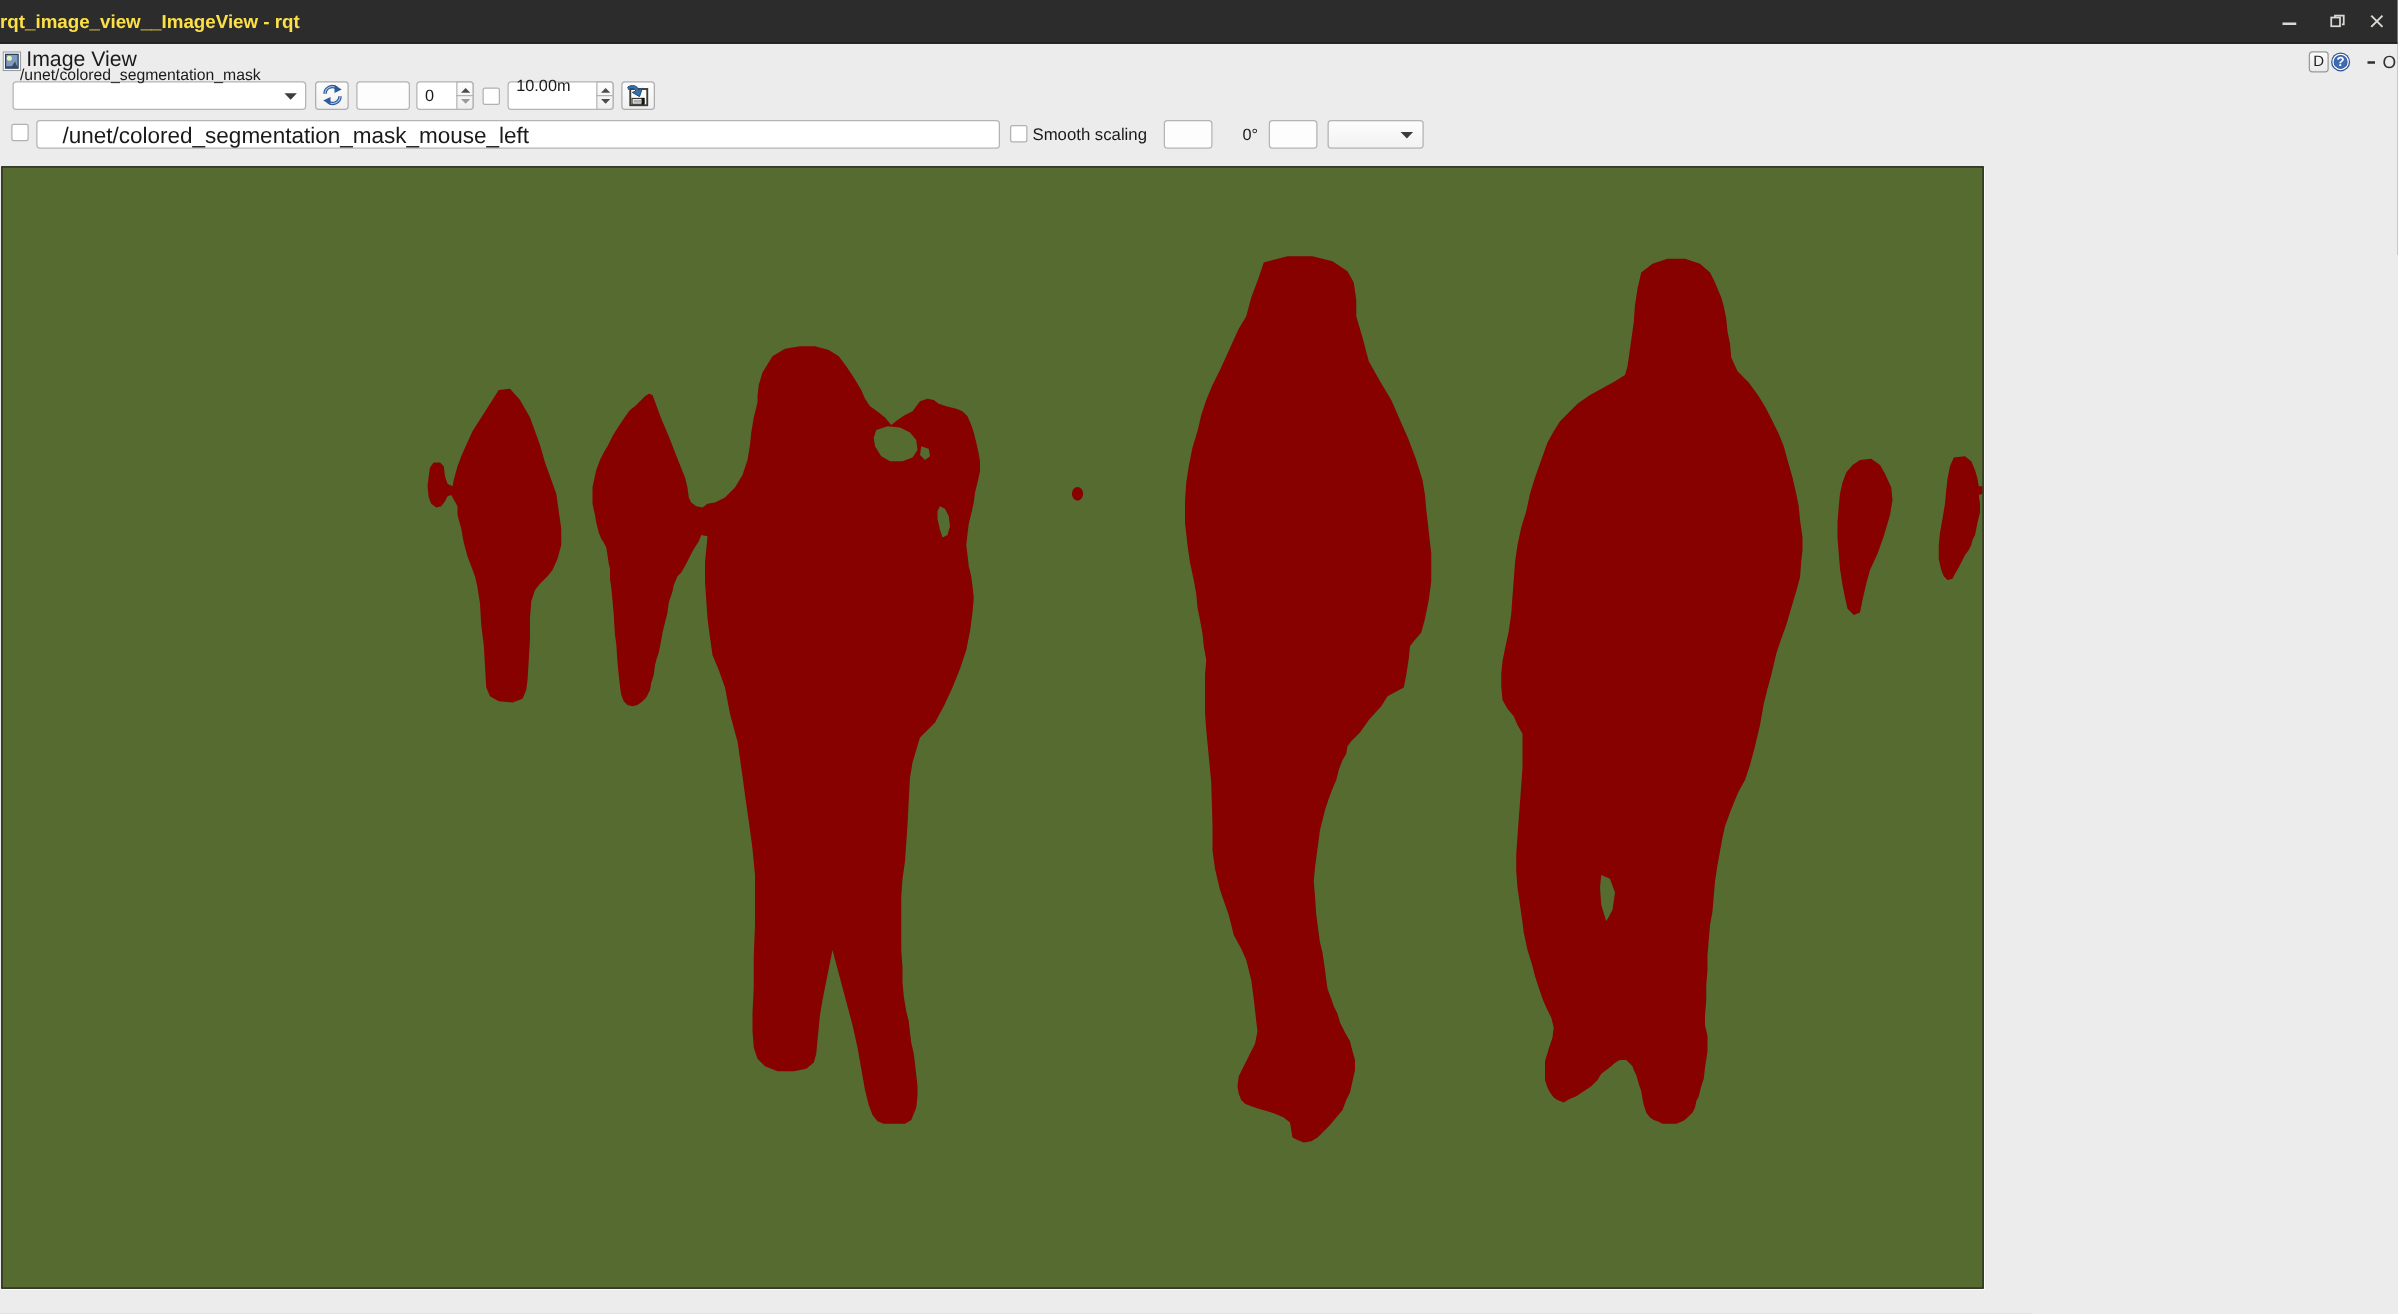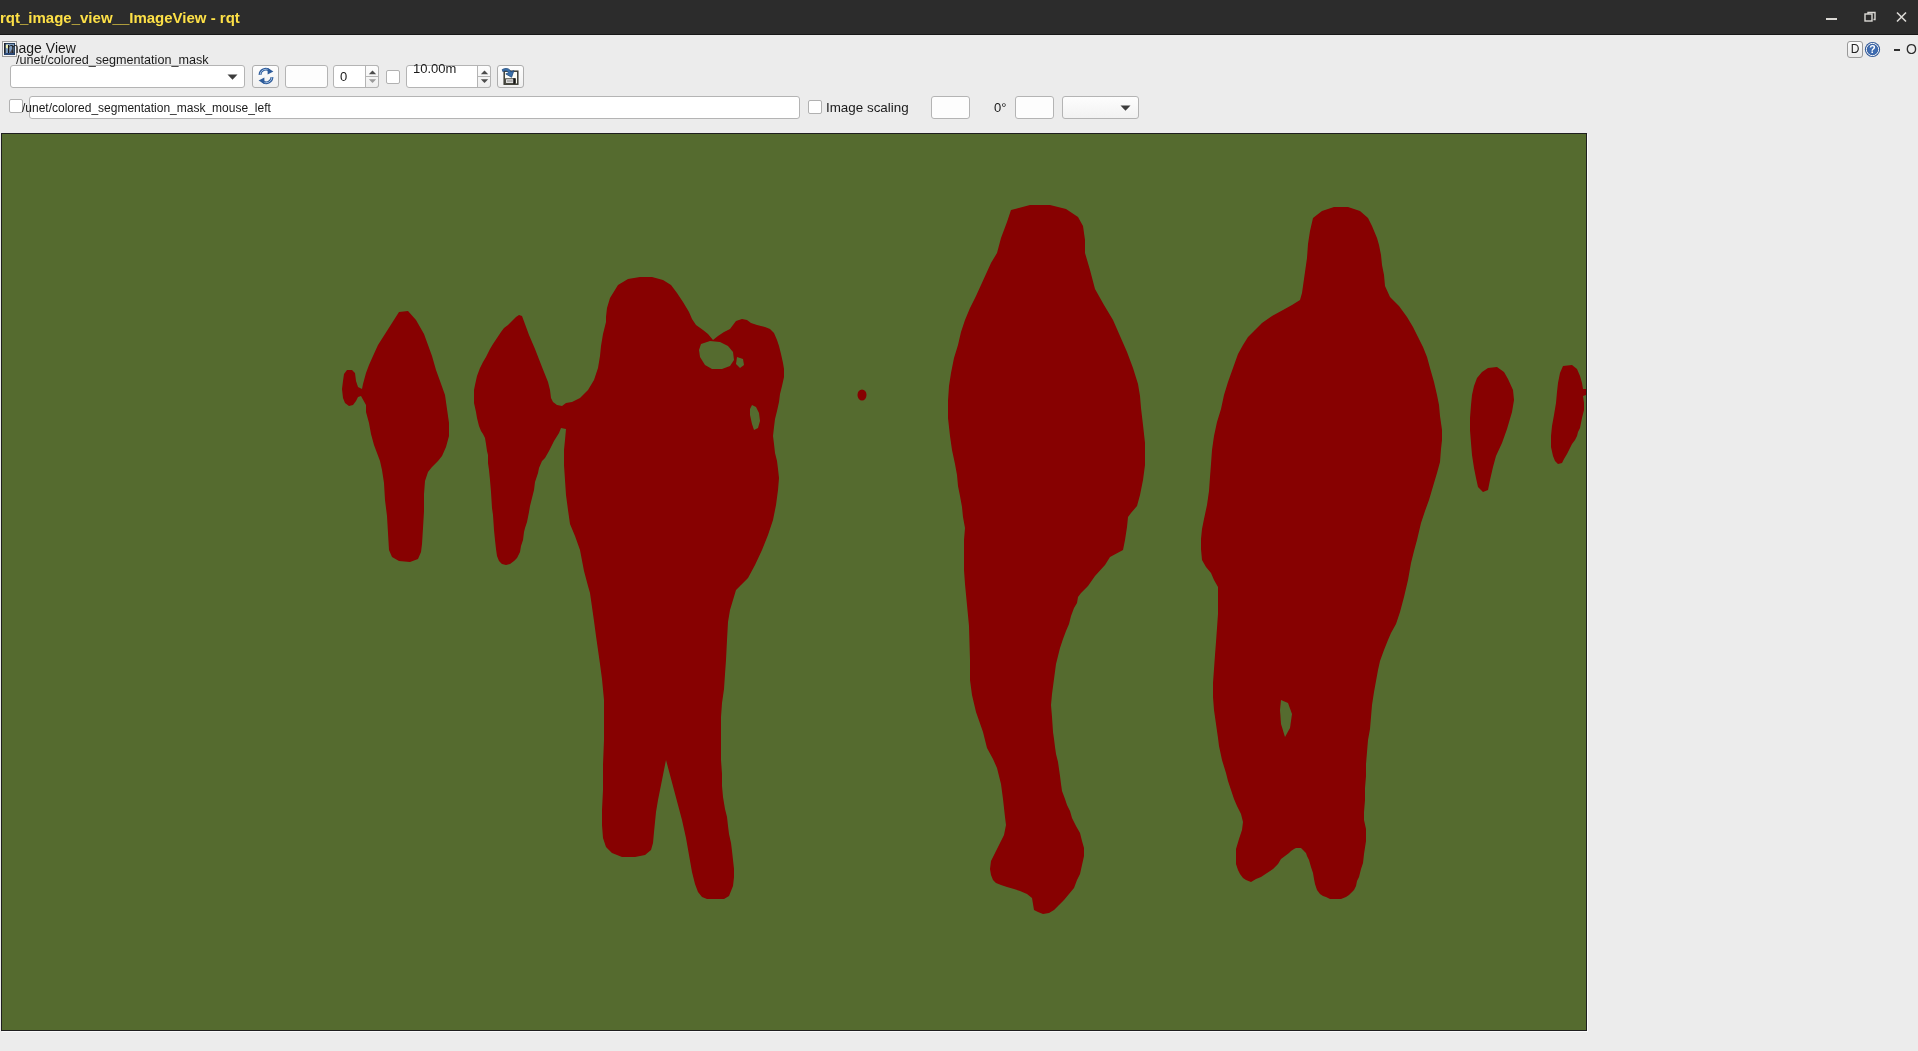--- a/index.html
+++ b/index.html
@@ -25,21 +25,21 @@
 </div>
 
 <svg class="abs" style="left:2px;top:41px" width="15" height="16" viewBox="0 0 15 16">
   <rect x="0.5" y="0.5" width="14" height="15" fill="#f6f6f6" stroke="#9c9c9c"></rect>
   <rect x="2" y="2" width="11" height="12" fill="#28415f"></rect>
   <rect x="3" y="3" width="9" height="10" fill="#7d9cc0"></rect>
   <circle cx="5.5" cy="5.5" r="2" fill="#eef2b8"></circle>
   <path d="M7,13 L10,8 L12,13 Z" fill="#4a4a55"></path>
   <rect x="3" y="12" width="9" height="1.6" fill="#2c4a7c"></rect>
 </svg>
-<div class="abs txt" style="left:3px;top:37px;height:22px;font-size:14px">Image View</div>
+<div class="abs txt" style="left:21px;top:37px;height:22px;font-size:17px">Image View</div>
 <div class="abs" style="left:1847px;top:41px;width:16px;height:17px;border:1px solid #999;
   border-radius:3px;background:linear-gradient(#fbfbfb,#eaeaea);text-align:center;
   line-height:15px;font-size:12px;color:#222">D</div>
 <svg class="abs" style="left:1864px;top:41px" width="17" height="17" viewBox="0 0 17 17">
   <circle cx="8.5" cy="8.5" r="7.6" fill="#2c5596"></circle>
   <circle cx="8.5" cy="8.5" r="6.1" fill="none" stroke="#ffffff" stroke-width="1"></circle>
   <circle cx="8.5" cy="8.5" r="5.2" fill="#3f6cb0"></circle>
   <text x="8.5" y="12" font-size="10.5" font-weight="bold" fill="#ffffff" text-anchor="middle" font-family="Liberation Sans">?</text>
 </svg>
 <div class="abs" style="left:1894px;top:48.5px;width:5.5px;height:2.5px;background:#2e2e2e"></div>
@@ -89,23 +89,23 @@
 <svg class="abs" style="left:501px;top:67px" width="19" height="19" viewBox="0 0 19 19">
   <rect x="3.2" y="4.2" width="13.6" height="13" fill="#fdfdf6" stroke="#3c3c34" stroke-width="1.5"></rect>
   <rect x="4.6" y="11.8" width="9.8" height="4.6" fill="#ffffff" stroke="#3c3c34" stroke-width="1"></rect>
   <rect x="5.8" y="13" width="6" height="2.2" fill="#b0b0b0"></rect>
   <rect x="12.2" y="11.3" width="2" height="5.4" fill="#141414"></rect>
   <path d="M1.2,2.6 C4.5,0.6 8.8,1.2 9.9,4.9 L12.9,3.6 L10.6,10.3 L4.8,6.9 L7.6,5.8 C6.8,3.6 4.2,3.3 1.8,4.6 Z" fill="#3b6fa8" stroke="#234d7e" stroke-width="0.8"></path>
 </svg>
 
 <div class="abs cb" style="left:9px;top:99px"></div>
 <div class="abs field" style="left:29px;top:96px;width:771px;height:23px"></div>
-<div class="abs txt" style="left:22px;top:96.5px;font-size:12px">/unet/colored_segmentation_mask_mouse_left</div>
+<div class="abs txt" style="left:50px;top:96.5px;font-size:18px">/unet/colored_segmentation_mask_mouse_left</div>
 <div class="abs cb" style="left:808px;top:100px"></div>
-<div class="abs txt" style="left:826px;top:96.5px;font-size:13.4px">Image scaling</div>
+<div class="abs txt" style="left:826px;top:96.5px;font-size:13.4px">Smooth scaling</div>
 <div class="abs field" style="left:931px;top:96px;width:39px;height:23px;background:#fdfdfd"></div>
 <div class="abs txt" style="left:994px;top:96.5px">0°</div>
 <div class="abs field" style="left:1015px;top:96px;width:39px;height:23px;background:#fdfdfd"></div>
 <div class="abs field" style="left:1062px;top:96px;width:77px;height:23px;background:linear-gradient(#fdfdfd,#f2f2f2)"></div>
 <svg class="abs" style="left:1120px;top:105px" width="11" height="6">
     <path d="M0.5,0.5 L10.5,0.5 L5.5,5.8 Z" fill="#3c3c3c"></path>
   </svg>
 
 <div class="abs" style="left:1px;top:133px;width:1586px;height:898px;border:1px solid #1f1f1f;
   background:#556B2F;box-shadow:1px 1px 0 #fafafa"></div>

